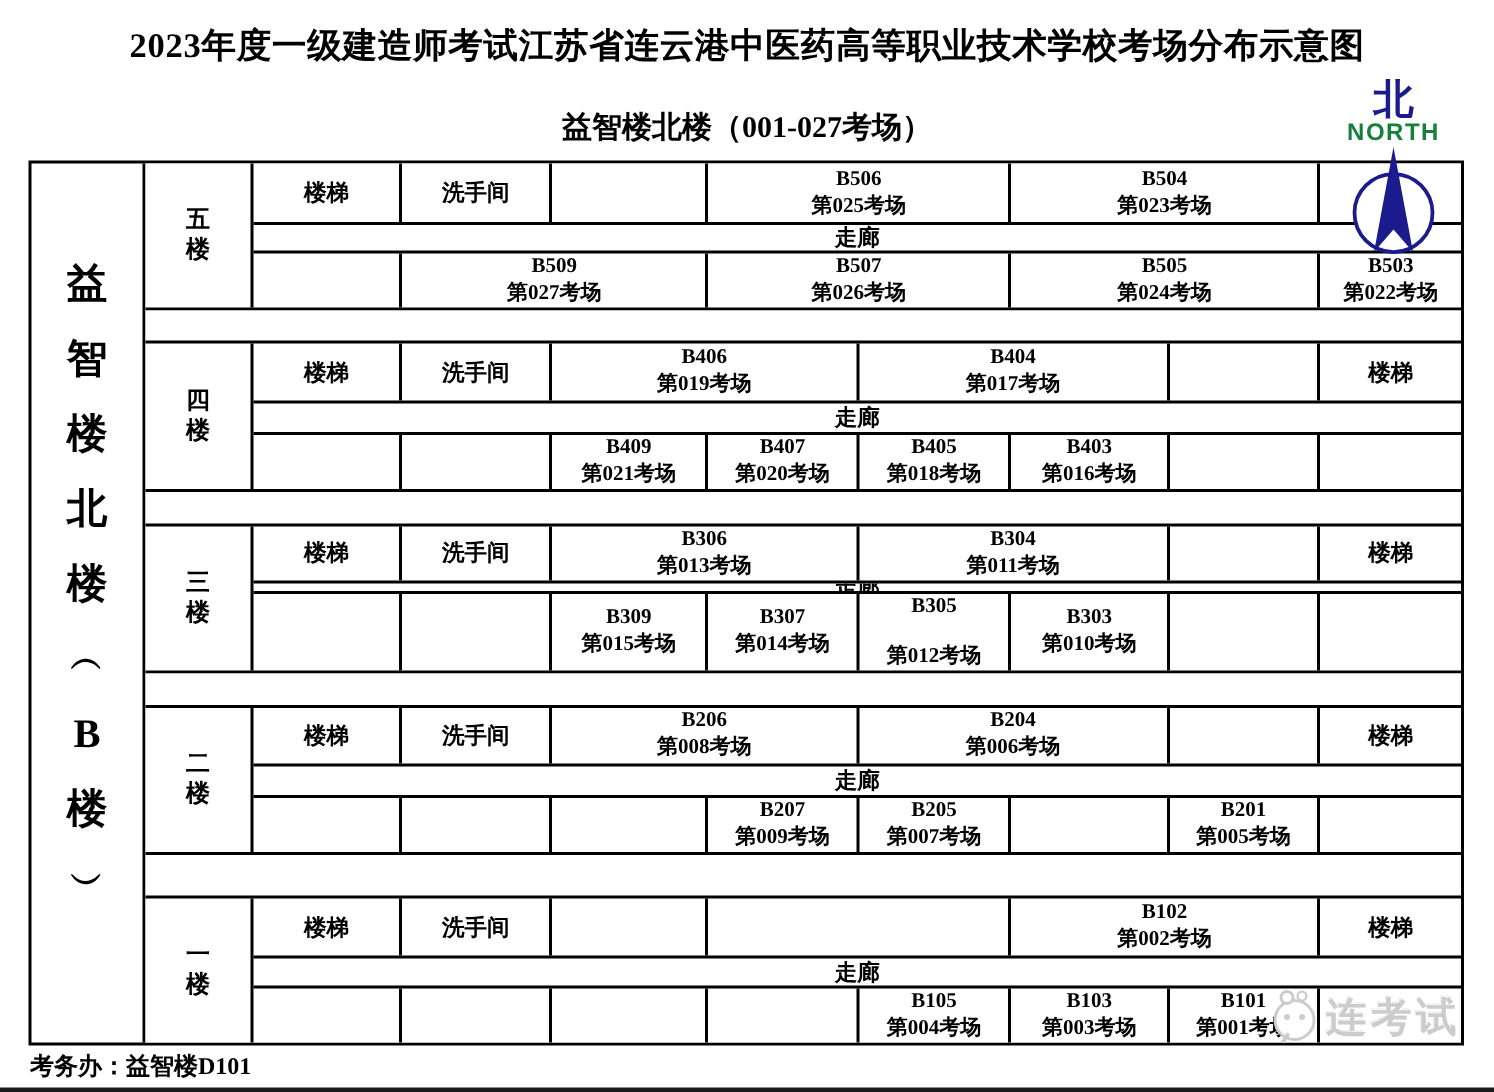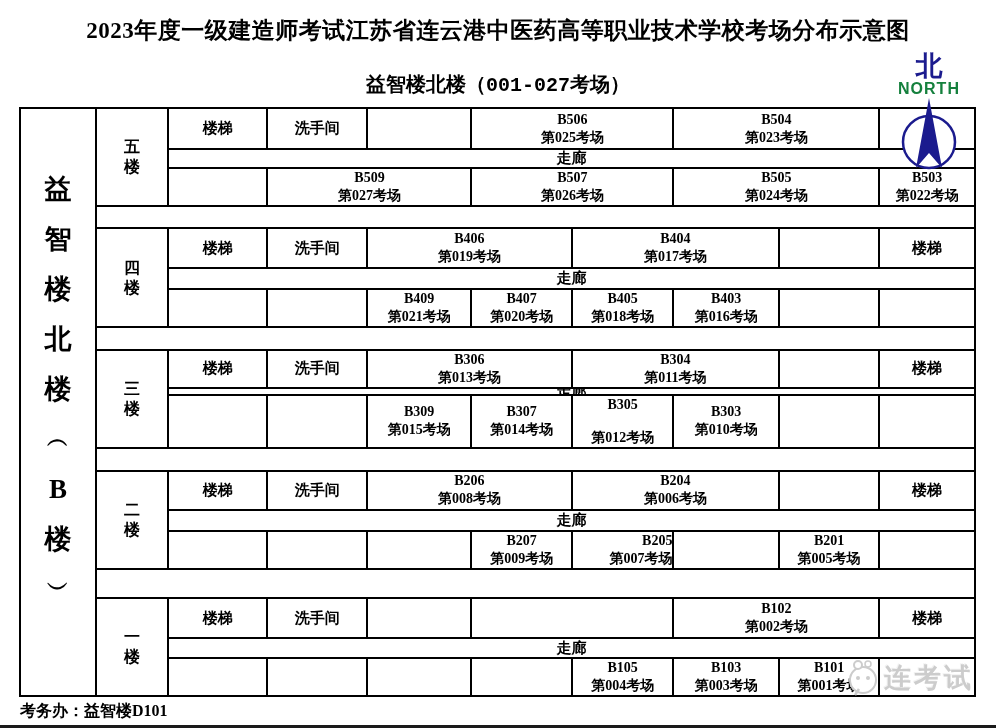--- a/index.html
+++ b/index.html
@@ -3,21 +3,21 @@
 <meta charset="utf-8">
 <style>
   * { margin:0; padding:0; box-sizing:border-box; }
   html,body { background:#ffffff; }
   body { font-family:"Liberation Serif","DejaVu Serif",serif; color:#000; }
   .page { position:relative; width:996px; height:728px; background:#fff; overflow:hidden; font-weight:bold; }
 
   .title { position:absolute; top:15px; left:0; width:100%; text-align:center;
            font-size:23px; font-weight:bold; letter-spacing:0.5px; }
   .subtitle { position:absolute; top:71px; left:0; width:100%; text-align:center;
-              font-size:20px; font-weight:bold;font-family:Liberation Mono, monospace; }
+              font-size:20px; font-weight:bold; }
 
   
   .compass { position:absolute; left:884px; top:52px; width:90px; text-align:center; z-index:6; }
   .compass-zh { font-size:27px; line-height:28px; color:#1b1b8e;
                 font-family:"Liberation Sans","DejaVu Sans",sans-serif; font-weight:bold; }
   .compass-en { font-size:16px; line-height:17px; color:#15803d; letter-spacing:1px;
                 font-family:"Liberation Sans","DejaVu Sans",sans-serif; font-weight:bold; }
   .compass svg { display:block; margin:0 auto; }
 
   
@@ -265,21 +265,21 @@
             </div>
             <div class="corridor" style="height: 22px;">走廊</div>
             <div class="grid-row bottom">
               <div class="cell" style="width: 12.36%;"></div>
               <div class="cell" style="width: 12.36%;"></div>
               <div class="cell" style="width: 12.98%;"></div>
               <div class="cell" style="width: 12.48%;">
                 <div class="l1">B207</div>
                 <div class="l2">第009考场</div>
               </div>
-              <div class="cell" style="width: 12.61%; align-items: flex-end;">
+              <div class="cell" style="width: 12.61%;">
                 <div class="l1">B205</div>
                 <div class="l2">第007考场</div>
               </div>
               <div class="cell" style="width: 13.1%;"></div>
               <div class="cell" style="width: 12.48%; align-items: center;">
                 <div class="l1">B201</div>
                 <div class="l2">第005考场</div>
               </div>
               <div class="cell last" style="width: 11.63%;"></div>
             </div>

